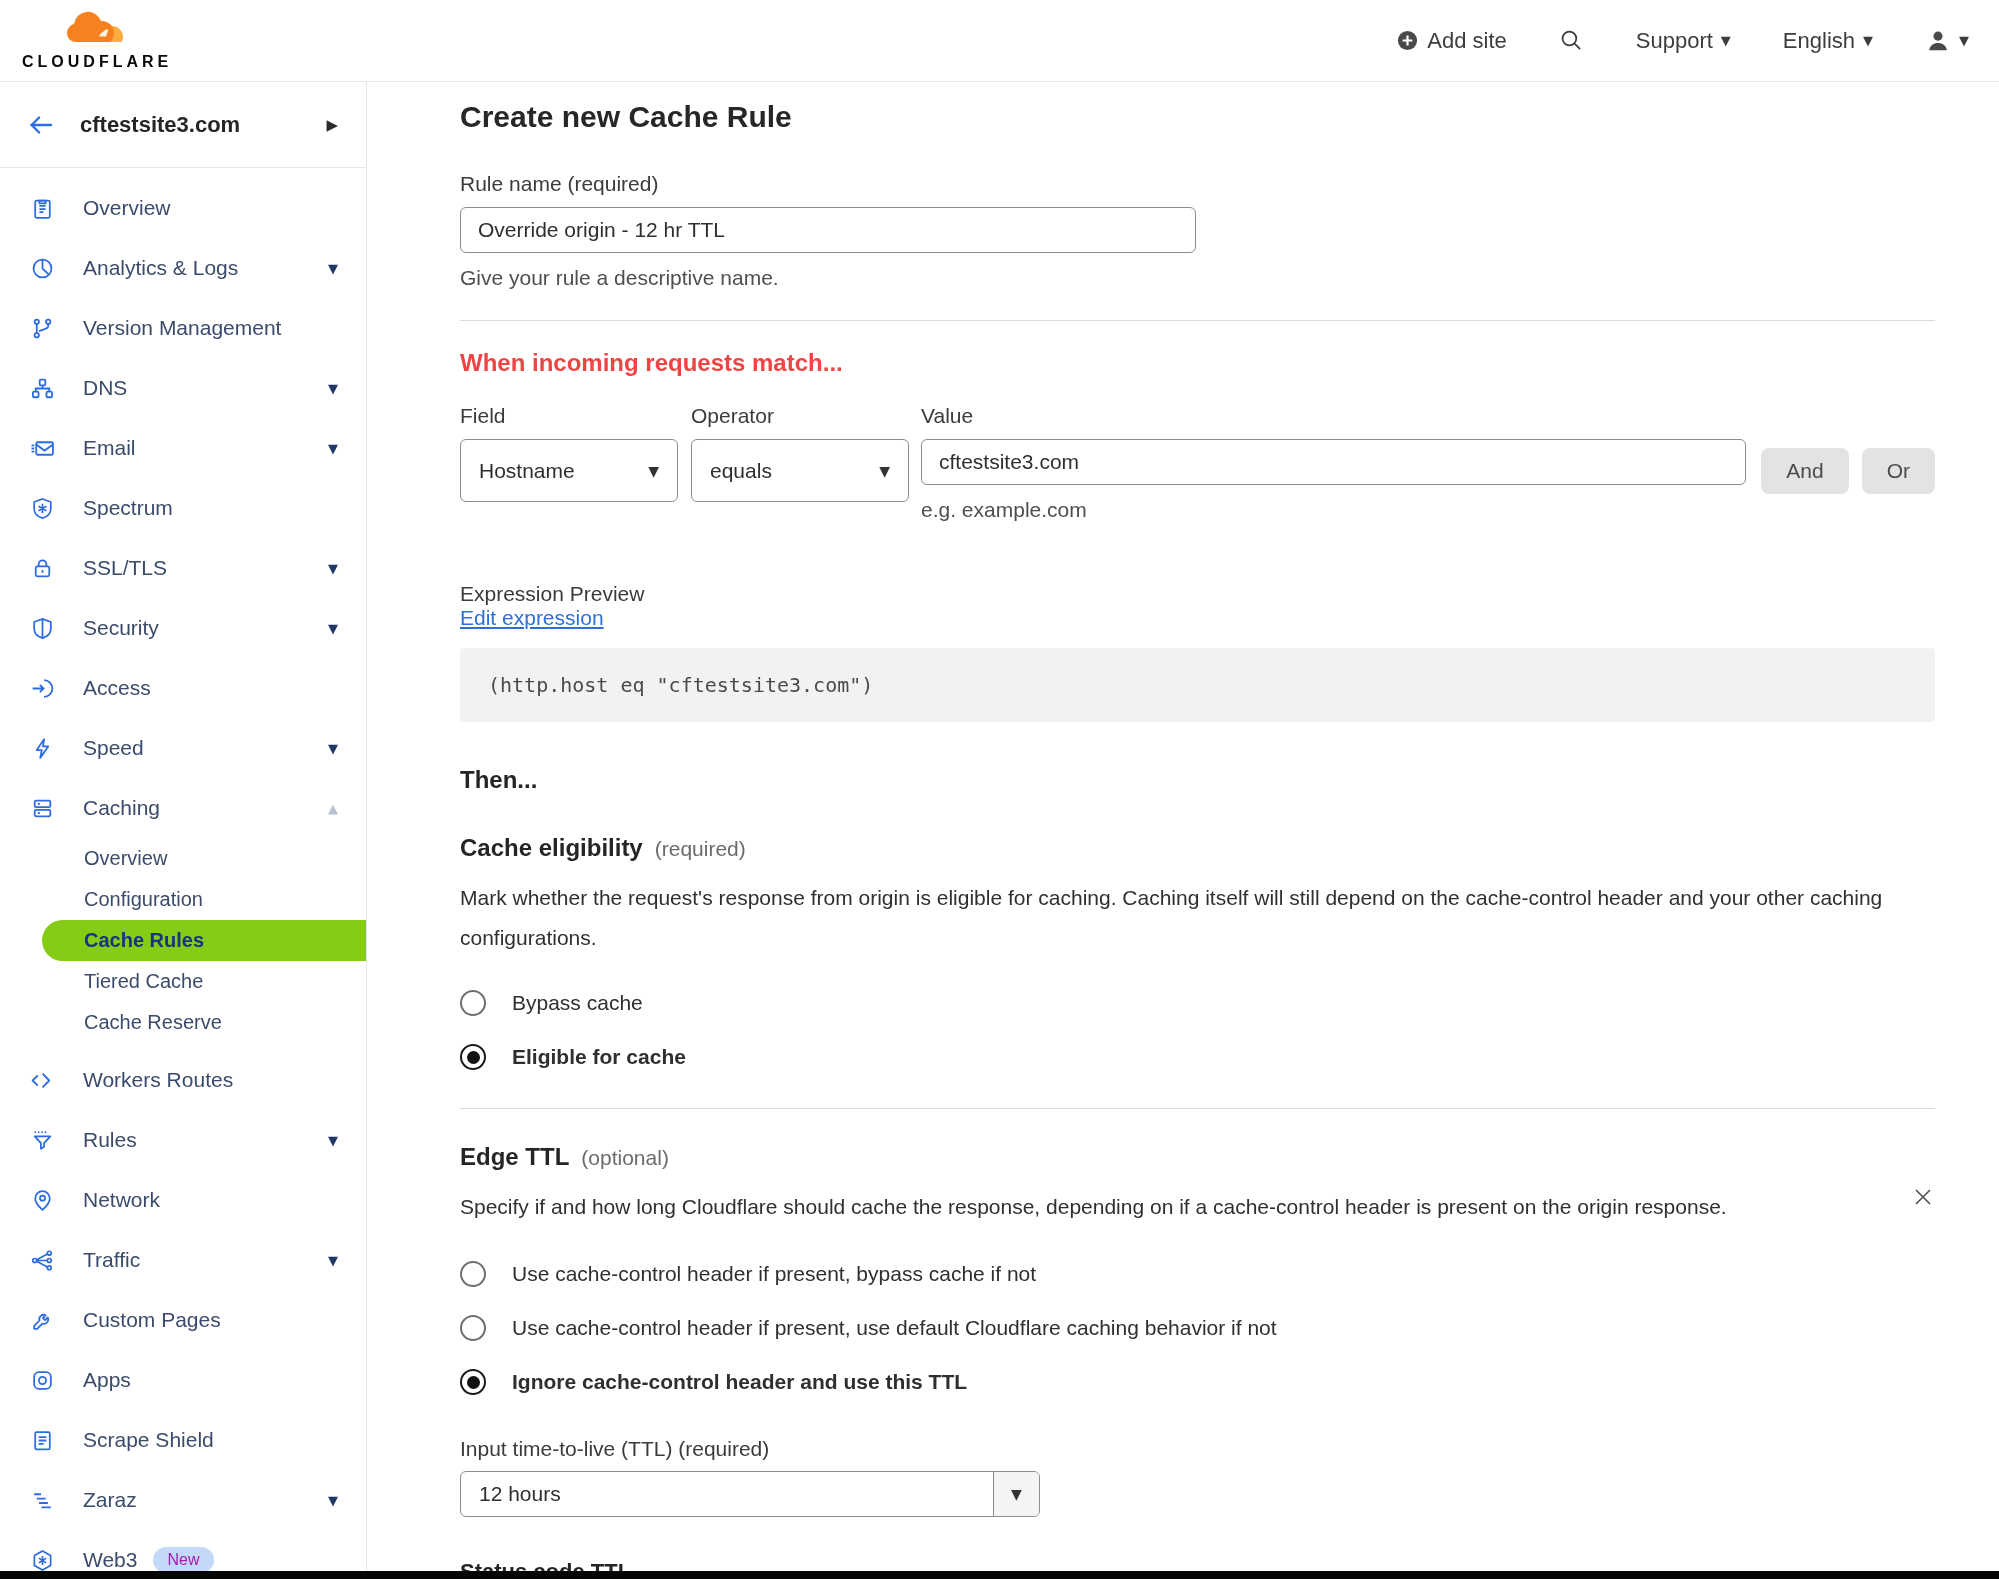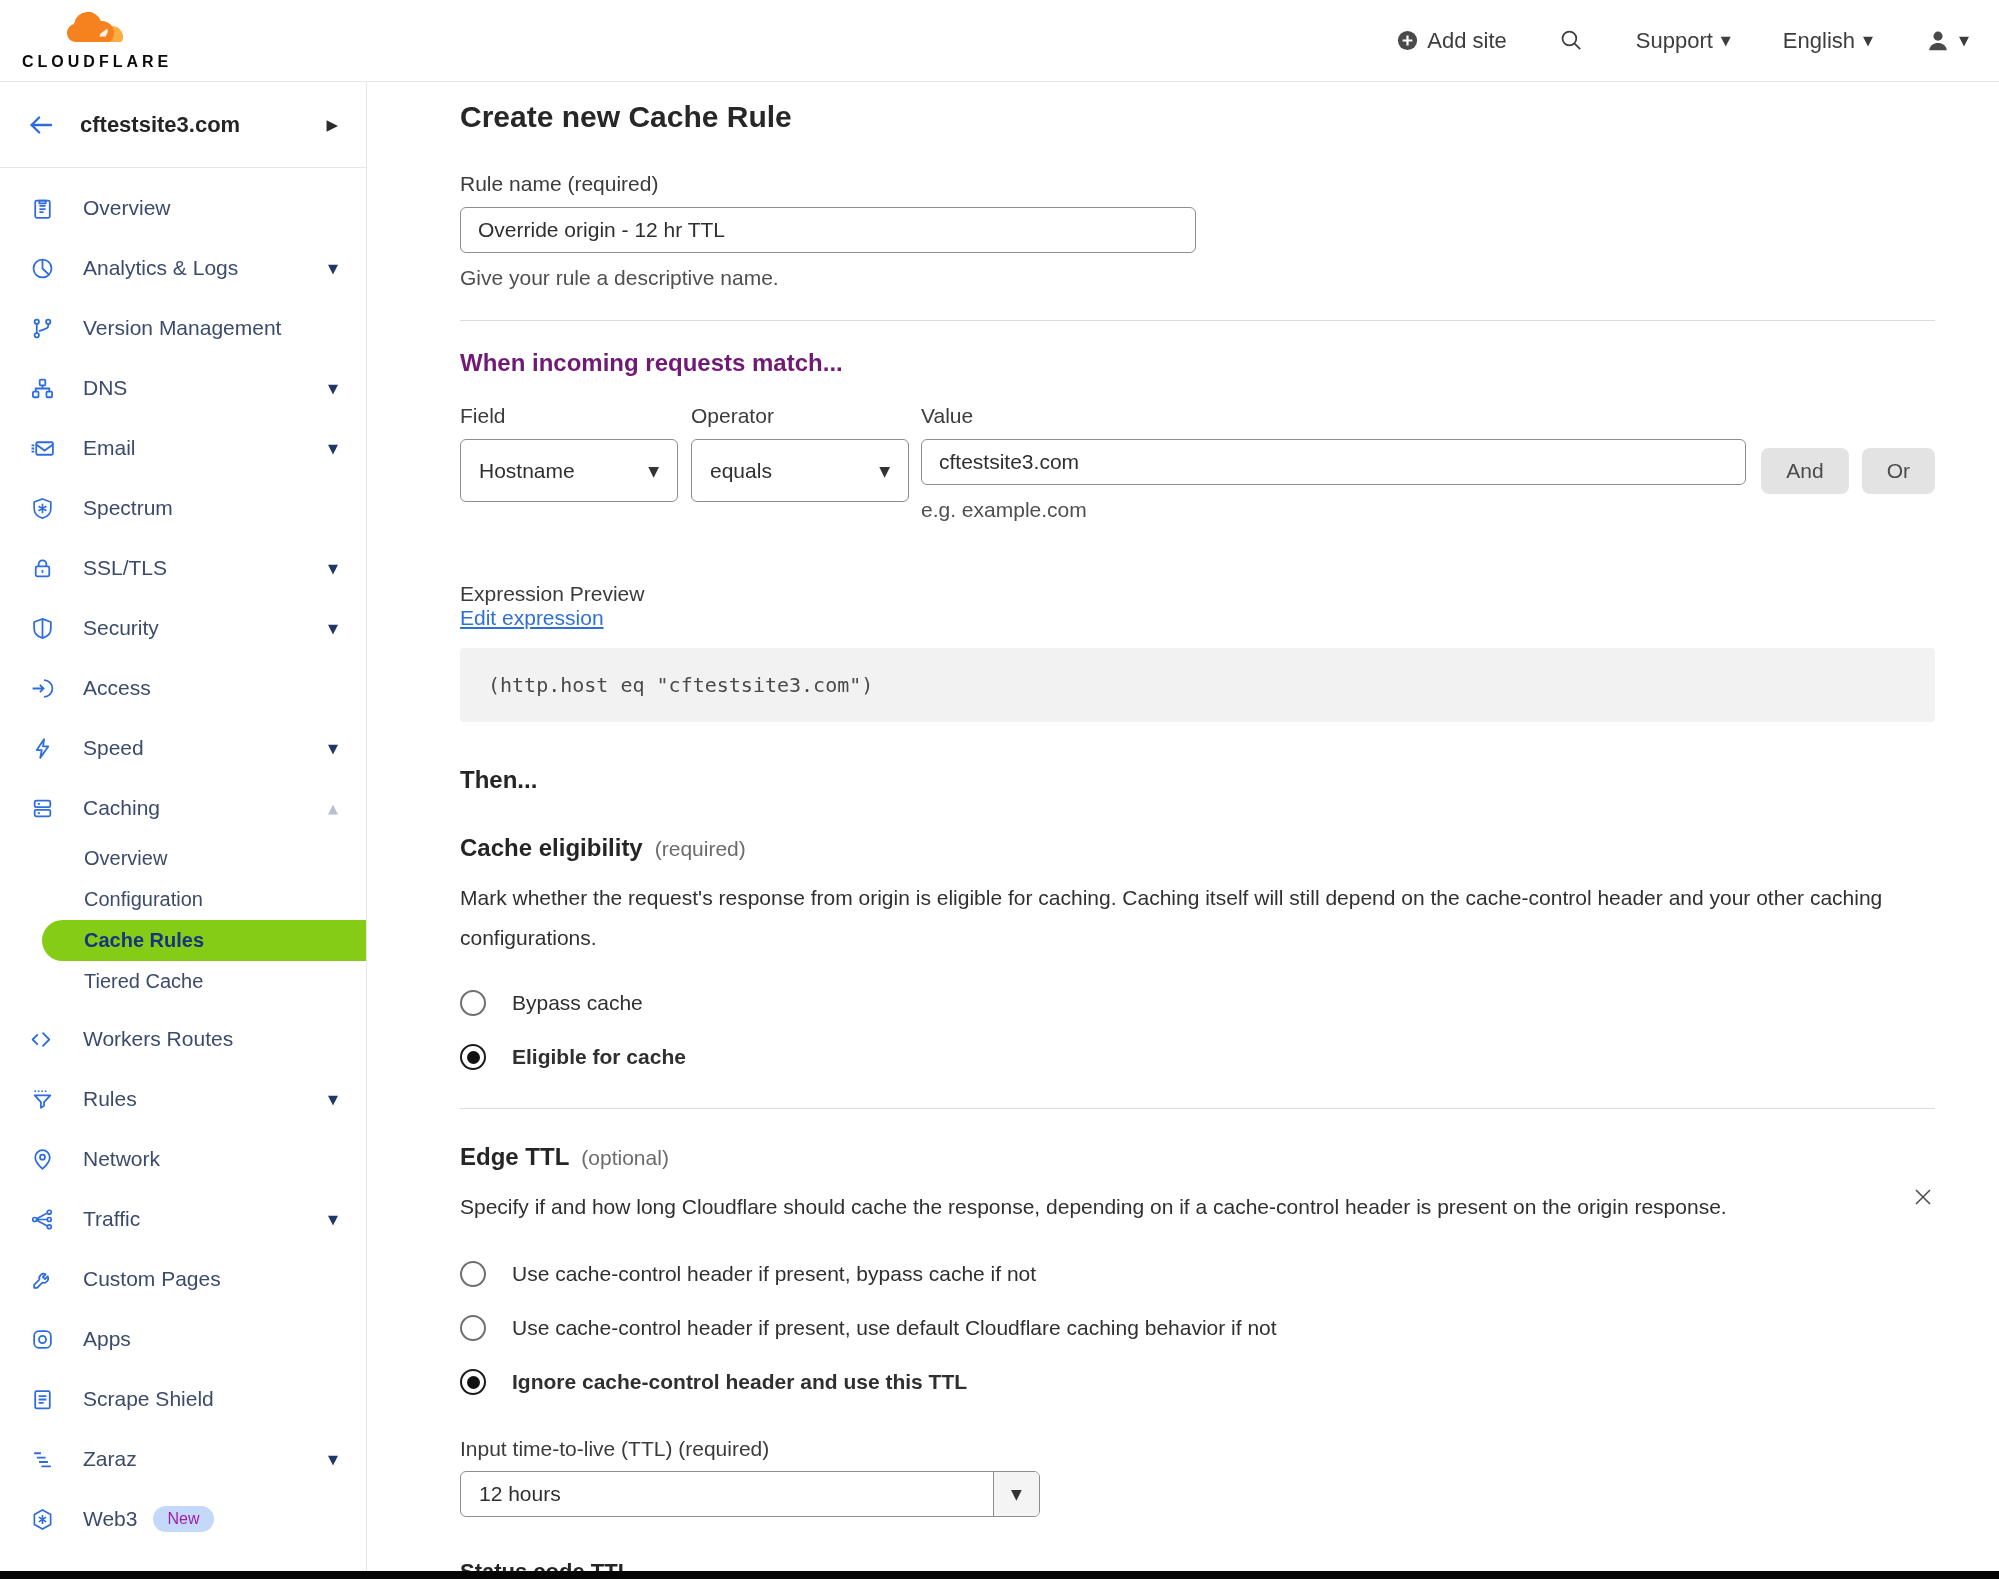--- a/index.html
+++ b/index.html
@@ -35,21 +35,21 @@
   .sub-item.active { margin-left:42px; padding-left:42px; background:#84cc16; color:#15357e; font-weight:700; border-radius:24px 0 0 24px; }
   .subnav-gap { height:7px; }
   .badge-new { margin-left:16px; background:#c4d9f9; color:#a21caf; font-size:16px; padding:4px 14px; border-radius:14px; }
 
   
   .page-title { font-size:30px; font-weight:700; color:#272727; margin-bottom:38px; }
   .field-label { font-size:21px; color:#3b3b3b; margin-bottom:11px; }
   .text-input { width:736px; height:46px; border:1px solid #8d8d8d; border-radius:6px; padding:0 17px; font-size:21px; color:#2f2f2f; font-family:inherit; background:#fff; }
   .hint { font-size:21px; color:#4f4f4f; margin-top:13px; }
   .divider { height:1px; background:#dcdcdc; border:none; margin:30px 0 0 0; }
-  .section-h { font-size:24px; font-weight:700; color:#701a75; margin:28px 0 27px; }
+  .section-h { font-size:24px; font-weight:700; color:#ef4444; margin:28px 0 27px; }
 
   .cond-row { display:flex; align-items:flex-start; }
   .cond-col { display:flex; flex-direction:column; }
   .select-box { height:63px; border:1px solid #8d8d8d; border-radius:6px; display:flex; align-items:center; padding:0 18px; font-size:21px; color:#2f2f2f; cursor:pointer; background:#fff; }
   .select-box .caret-down { margin-left:auto; color:#333; font-size:14px; }
   .w-field { width:218px; }
   .w-op { width:218px; margin-left:13px; }
   .col-value { flex:1; margin-left:12px; }
   .value-input { width:100%; height:46px; border:1px solid #8d8d8d; border-radius:6px; padding:0 17px; font-size:21px; color:#2f2f2f; font-family:inherit; }
   .andor-col { display:flex; gap:13px; padding-top:44px; margin-left:15px; }
@@ -291,20 +291,23 @@
             </div>
           <div class="sub-item">
               <span>Configuration</span>
             </div>
           <div class="sub-item active">
               <span>Cache Rules</span>
             </div>
           <div class="sub-item">
               <span>Tiered Cache</span>
             </div>
+          <div class="sub-item">
+              <span>Cache Reserve</span>
+            </div>
         </div>
         <div class="subnav-gap"></div>
 
         <div class="nav-item">
           <span class="nav-icon">
               <svg class="ico" width="25" height="25" viewBox="0 0 24 24" fill="none" stroke="#2c6ce0" stroke-width="1.7" stroke-linejoin="round">
                 <path d="M7.5 7l-5 5 5 5"></path>
                 <path d="M12 5.5l6.5 6.5L12 18.5"></path>
               </svg>
             </span>

